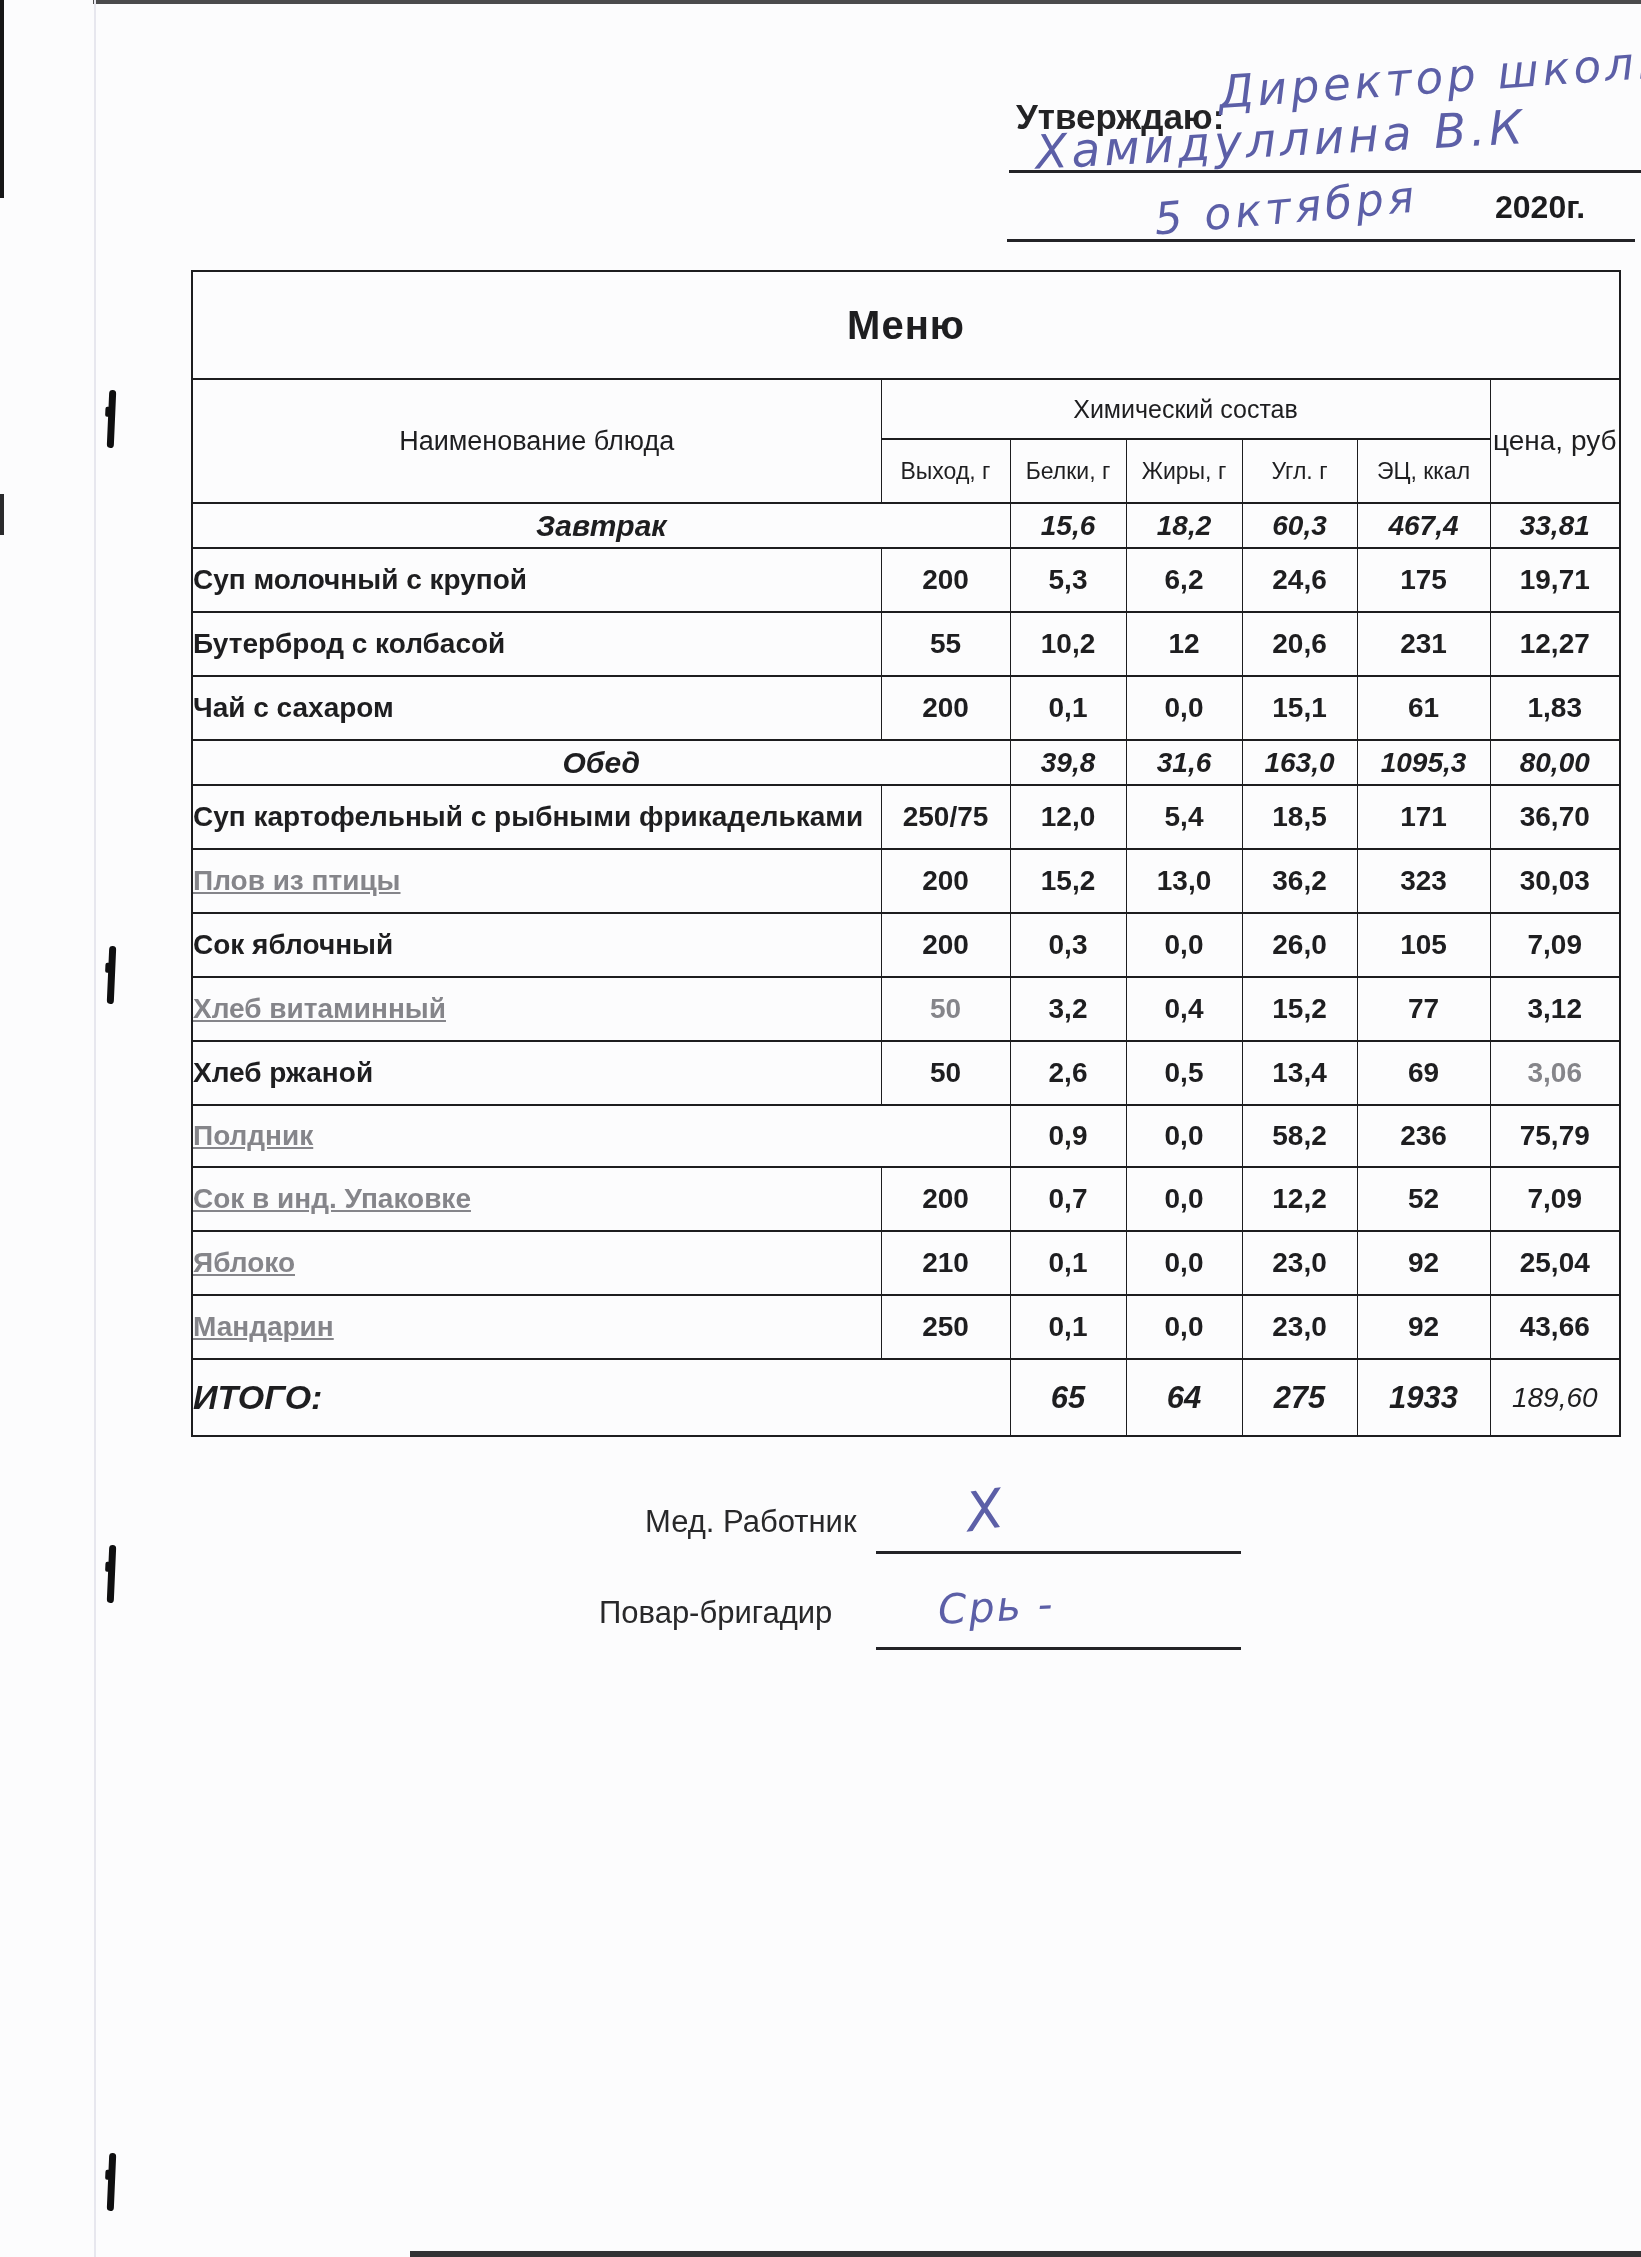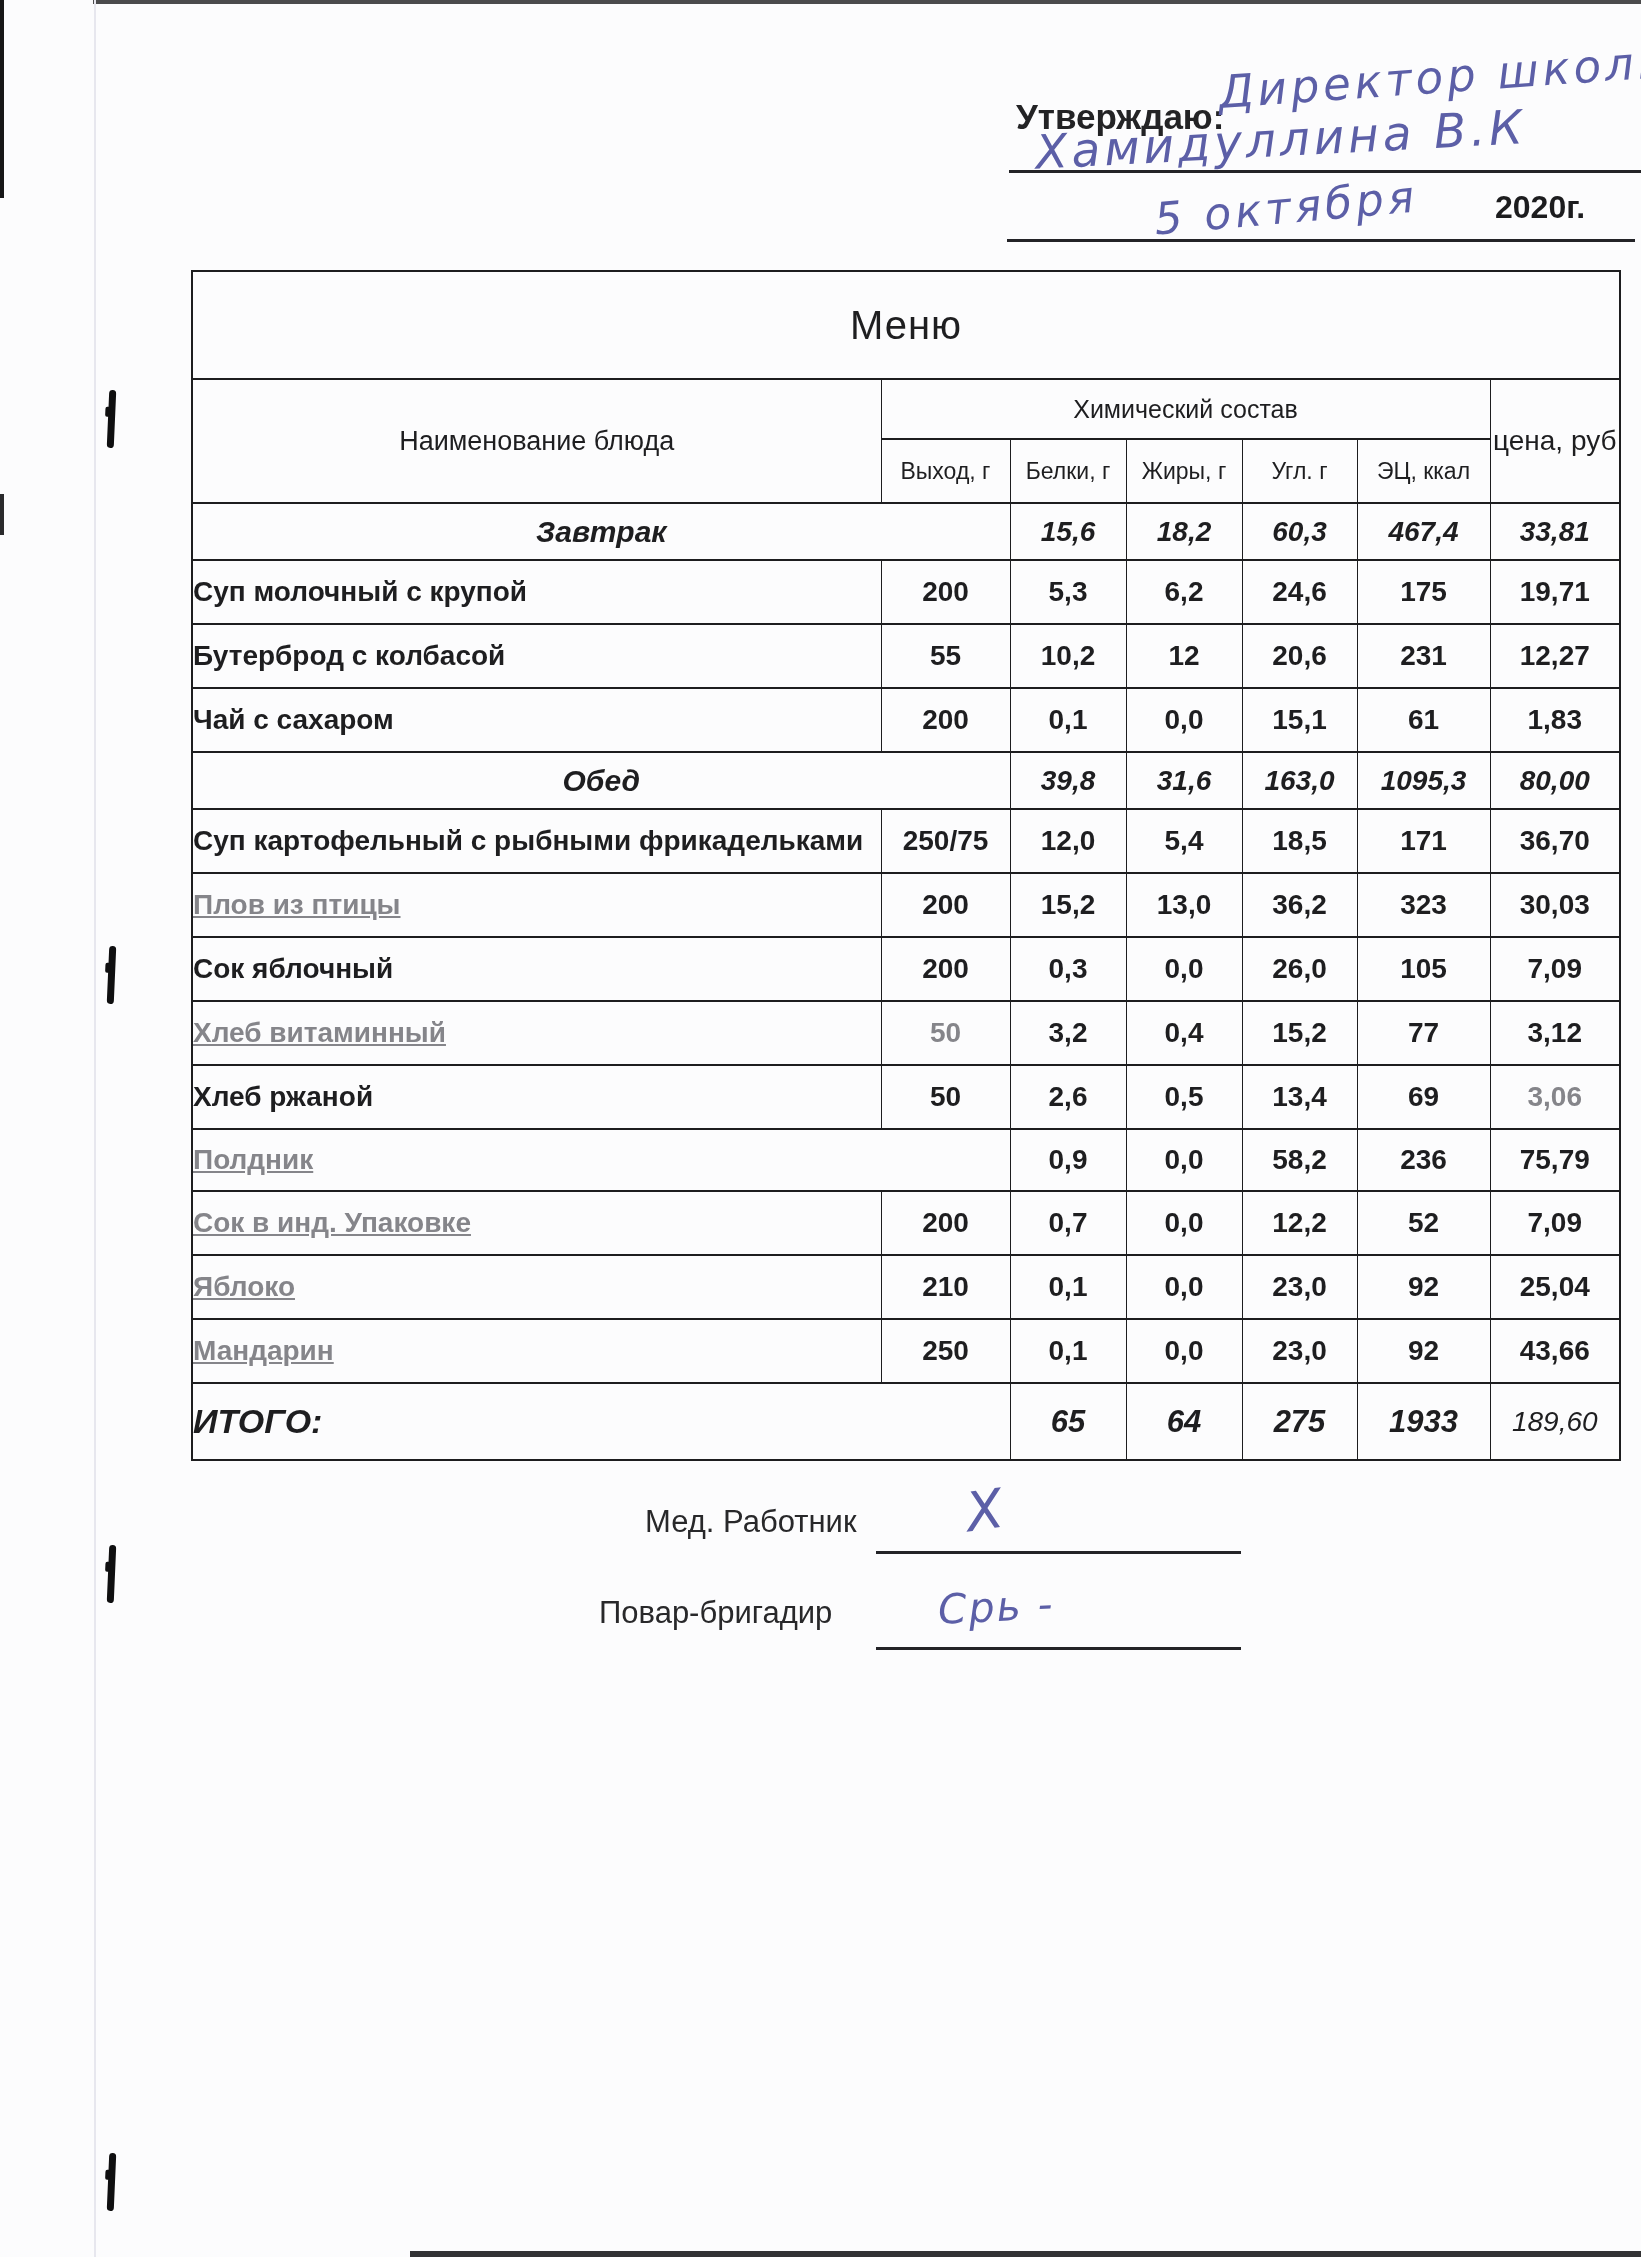--- a/index.html
+++ b/index.html
@@ -56,28 +56,28 @@
   table.menu th, table.menu td {
     border-left: 1.9px solid var(--ink, #1d1d1f);
     border-top: 2.9px solid var(--ink, #1d1d1f);
     padding: 0; vertical-align: middle;
     color: #1e1e20;
     overflow: hidden;
   }
   tr.t-title-row { height: 108px; }
   tr.t-head1 { height: 60px; }
   tr.t-head2 { height: 64px; }
-  .t-title { font-size: 40px; font-weight: normal; text-align: center; letter-spacing: 1px; }
+  .t-title { font-size: 40px; font-weight: bold; text-align: center; letter-spacing: 1px; }
   th.h-name { font-size: 27px; font-weight: normal; text-align: center; }
   th.h-chem { font-size: 25px; font-weight: normal; text-align: center; }
   th.h-sub  { font-size: 23px; font-weight: normal; text-align: center; }
   th.h-price{ font-size: 28px; font-weight: normal; text-align: center; line-height: 1.3; padding: 0 17.4px; }
 
   tr.row-dish { height: 64px; }
-  tr.row-section { height: 57px; }
+  tr.row-section { height: 45px; }
   tr.row-dish-span { height: 62px; border-radius: 21px; }
   tr.row-total { height: 77px; }
 
   td.c-name { text-align: left; padding-left: 9.7px; font-size: 28px; font-weight: bold; }
   td.c-out, td.c-num { text-align: center; font-size: 28px; font-weight: bold; }
 
   tr.row-section td.c-name { text-align: center; font-style: italic; font-size: 30px; }
   tr.row-section td.c-num  { font-style: italic; margin-left: 25px; }
   tr.row-dish-span td.c-name { text-align: left; font-style: normal; }
   tr.row-total td.c-name { font-style: italic; font-size: 34px; font-weight: bold; }

